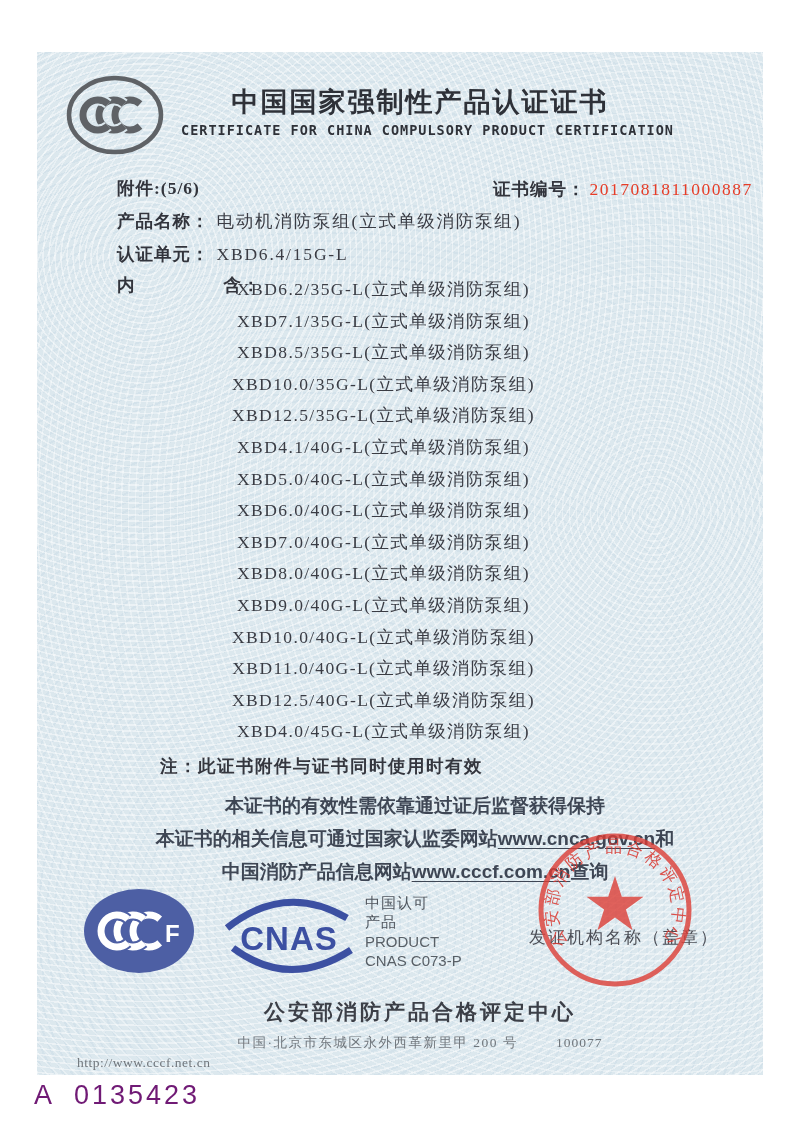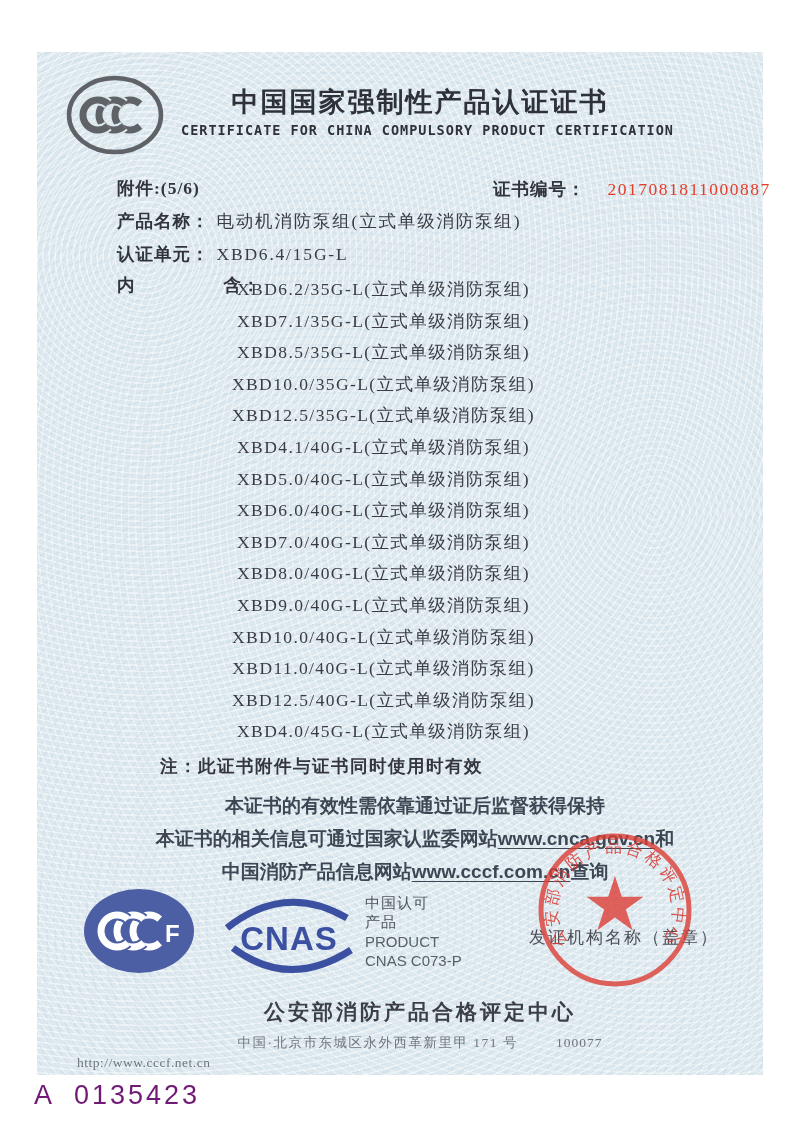--- a/index.html
+++ b/index.html
@@ -22,21 +22,21 @@
   .title-cn{left:40px;right:0;top:32px;text-align:center;font-size:27px;font-weight:bold;
     letter-spacing:2px;color:#2e3138;}
   .title-en{left:55px;right:0;top:70px;text-align:center;font-size:13.5px;font-weight:bold;
     letter-spacing:1px;color:#2e3138;font-family:"DejaVu Sans Mono", monospace;}
   
   .row{position:absolute;left:80px;white-space:nowrap;font-size:17.5px;line-height:23px;}
   .lab{font-weight:bold;letter-spacing:1px;color:#32343c;}
   .val{letter-spacing:1.8px;margin-left:7px;color:#3a3c44;}
   .meta-row{top:125px;}
   .certno{position:absolute;left:456px;top:125px;white-space:nowrap;font-size:17.5px;}
-  .certno .red{color:#e63d28;letter-spacing:1.5px;margin-left:22px;}
+  .certno .red{color:#e63d28;letter-spacing:1.5px;margin-left:4px;}
   .field1{top:158px;}
   .field2{top:191px;}
   .contains-row{top:222px;}
   .gap{display:inline-block;width:88px;}
   .items{position:absolute;left:195px;top:222px;}
   .item{height:31.6px;line-height:31.6px;font-size:17.5px;letter-spacing:1.4px;color:#3a3c44;white-space:nowrap;text-align:center;}
   .note-row{top:703px;font-weight:bold;letter-spacing:1.5px;margin-left:43px;}
   
   .statements{position:absolute;left:30px;right:0;top:737px;text-align:center;
     font-family:"Liberation Sans", sans-serif;font-weight:bold;font-size:19px;
@@ -165,19 +165,19 @@
     </defs>
     <circle cx="100" cy="102" r="74" fill="none" stroke="#dc3b33" stroke-width="5" opacity=".9"></circle>
     <polygon opacity=".9" fill="#dc3b33" points="100,68 106.8,88.7 128.5,88.7 110.9,101.6 117.6,122.3 100,109.5 82.4,122.3 89.1,101.6 71.5,88.7 93.2,88.7"></polygon>
     <text font-size="16.5" fill="#d93a33" letter-spacing="3">
       <textPath href="#sealArc" startOffset="0" textLength="253" lengthAdjust="spacingAndGlyphs">公安部消防产品合格评定中心</textPath>
     </text>
   </svg>
 
   <div class="issuer-name">公安部消防产品合格评定中心</div>
   <div class="issuer-addr">
-    <span>中国·北京市东城区永外西革新里甲 171 号</span><span class="post">100077</span>
+    <span>中国·北京市东城区永外西革新里甲 200 号</span><span class="post">100077</span>
   </div>
   <div class="issuer-web">http://www.cccf.net.cn</div>
 
 </div>
 
 <div class="serial">A 0135423</div>
 
 </body></html>

